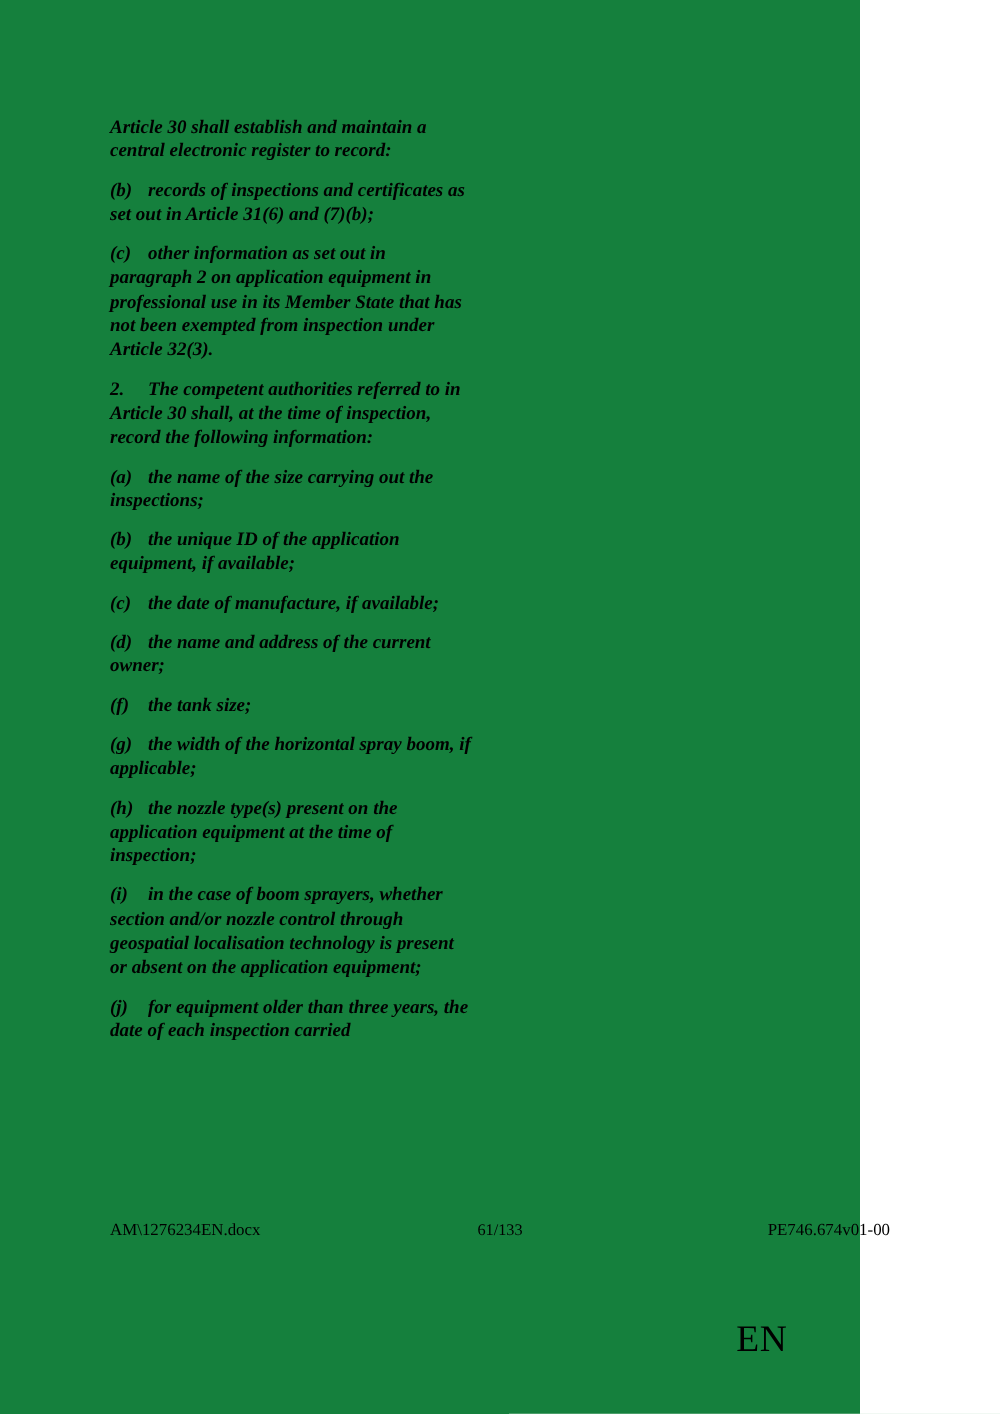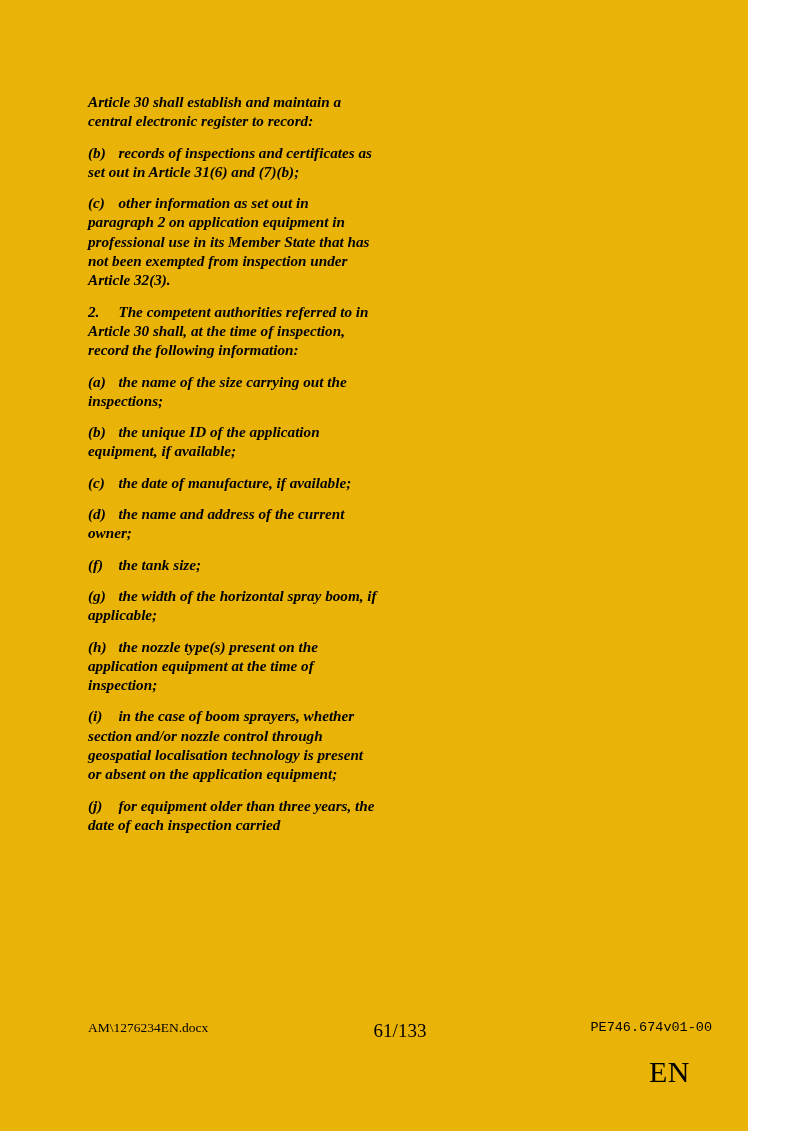--- a/index.html
+++ b/index.html
@@ -12,69 +12,69 @@
     height: 1131px;
     position: relative;
     font-family: "Liberation Serif", serif;
     color: #000000;
     overflow: hidden;
   }
   .page {
     position: absolute;
     left: 0;
     top: 0;
-    width: 748px;
+    width: 688px;
     height: 1131px;
-    background: #eab308;
+    background: #15803d;
   }
   .content {
     position: absolute;
     left: 88px;
     top: 92px;
     width: 290px;
   }
   .para {
     font-family: "Liberation Serif", serif;
     font-weight: bold;
     font-style: italic;
     font-size: 15.2px;
     line-height: 1.27;
     margin: 0 0 12px 0;
     text-align: left;
     white-space: pre-wrap;
   }
   .footer {
     position: absolute;
     left: 88px;
-    top: 1020px;
+    top: 976px;
     width: 624px;
     height: 22px;
   }
   .footer-left {
     position: absolute;
     left: 0;
     top: 0;
     font-size: 13.5px;
     font-family: "Liberation Serif", serif;
   }
   .footer-center {
     position: absolute;
     left: 0;
     top: 0;
     width: 624px;
     text-align: center;
-    font-size: 19px;
+    font-size: 13px;
     font-family: "Liberation Serif", serif;
   }
   .footer-right {
     position: absolute;
     right: 0;
     top: 0;
     font-size: 13.5px;
-    font-family: Liberation Mono, monospace;
+    font-family: Liberation Serif, serif;
   }
   .lang-mark {
     position: absolute;
     right: 58px;
     top: 1055px;
     font-family: "Liberation Serif", serif;
     font-weight: normal;
     font-size: 30px;
     letter-spacing: 0.5px;
   }

